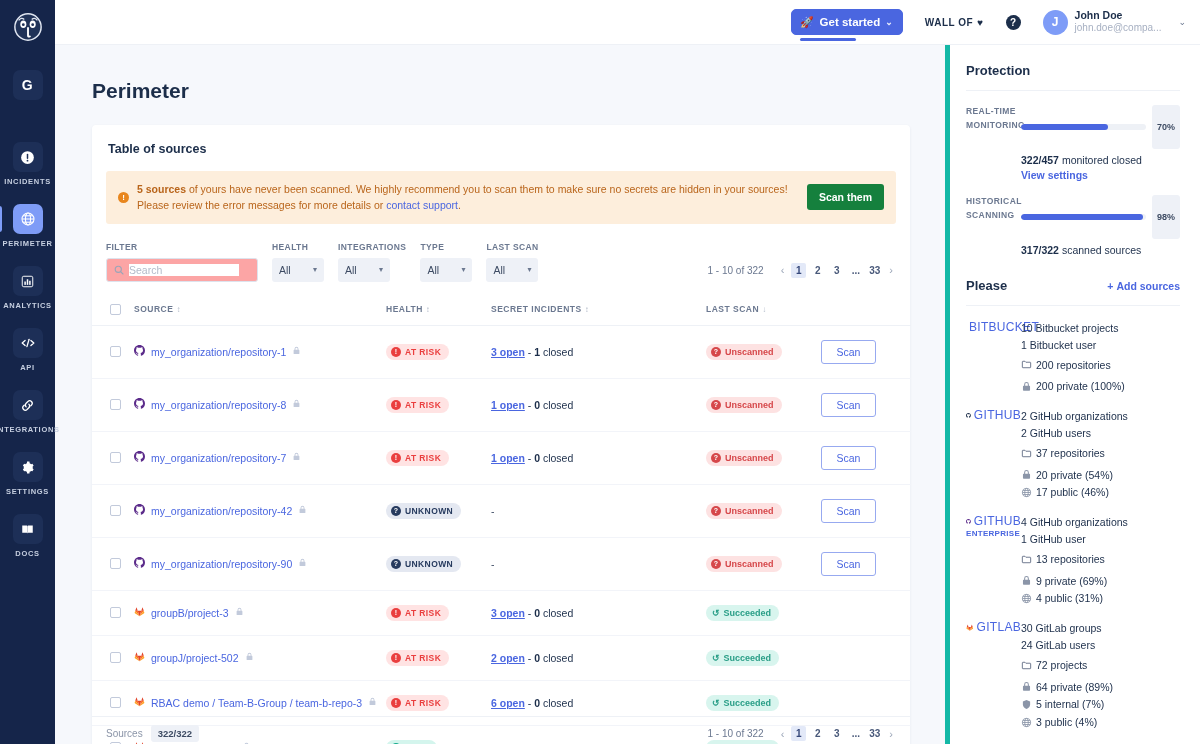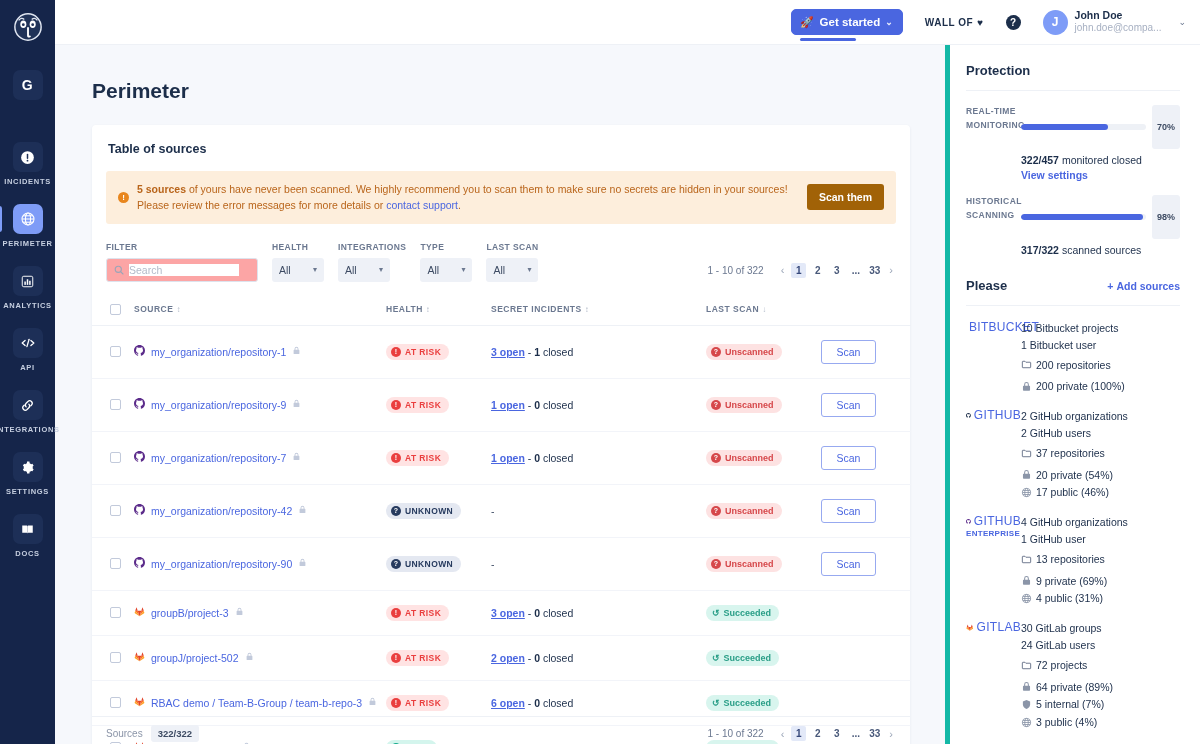--- a/index.html
+++ b/index.html
@@ -82,21 +82,21 @@
   }
   .banner-ico {
     width:11px;height:11px;border-radius:50%;background:#e8861e;color:#fff;
     font-size:8px;font-weight:bold;display:flex;align-items:center;justify-content:center;
     flex:0 0 11px; margin-right:8px;
   }
   .banner-txt { font-size:10.5px; color:#b9651b; line-height:1.55; }
   .banner-txt b { color:#b9651b; font-weight:700; }
   .banner-txt a { color:#4a66e0; text-decoration:none; }
   .scan-them {
-    margin-left:auto; background:#a16207; color:#fff; font-size:10.5px; font-weight:700;
+    margin-left:auto; background:#15803d; color:#fff; font-size:10.5px; font-weight:700;
     border:none; border-radius:3px; padding: 7px 12px; cursor:pointer; white-space:nowrap;
   }
 
   
   .filters { display:flex; align-items:flex-end; padding: 18px 14px 0 14px; position:relative;}
   .fgroup { display:flex; flex-direction:column; }
   .flabel { font-size:8.5px; letter-spacing:.4px; color:#6b7890; font-weight:600; margin-bottom:6px;}
   .search-box {
     width:152px; height:24px; border:1px solid #dde3ed; border-radius:3px;
     display:flex; align-items:center; padding: 0 7px; gap:5px; background:#fca5a5;
@@ -435,21 +435,21 @@
             </tr>
             <tr>
               <td class="col-cb">
                 <span class="cb"></span>
               </td>
               <td class="col-src">
                 <span class="srccell">
                   <span><svg class="gh-ico" viewBox="0 0 16 16" fill="#5b2b8a">
                       <path d="M8 0C3.58 0 0 3.58 0 8c0 3.54 2.29 6.53 5.47 7.59.4.07.55-.17.55-.38 0-.19-.01-.82-.01-1.49-2.01.37-2.53-.49-2.69-.94-.09-.23-.48-.94-.82-1.13-.28-.15-.68-.52-.01-.53.63-.01 1.08.58 1.23.82.72 1.21 1.87.87 2.33.66.07-.52.28-.87.51-1.07-1.78-.2-3.64-.89-3.64-3.95 0-.87.31-1.59.82-2.15-.08-.2-.36-1.02.08-2.12 0 0 .67-.21 2.2.82.64-.18 1.32-.27 2-.27s1.36.09 2 .27c1.53-1.04 2.2-.82 2.2-.82.44 1.1.16 1.92.08 2.12.51.56.82 1.27.82 2.15 0 3.07-1.87 3.75-3.65 3.95.29.25.54.73.54 1.48 0 1.07-.01 1.93-.01 2.2 0 .21.15.46.55.38A8.01 8.01 0 0 0 16 8c0-4.42-3.58-8-8-8z"></path>
                     </svg></span>
-                  <a href="#" class="name">my_organization/repository-9</a>
+                  <a href="#" class="name">my_organization/repository-8</a>
                   <span class="lock"><svg width="9" height="9" viewBox="0 0 14 14" fill="#c2cadb">
                       <path d="M4 6V4.3a3 3 0 1 1 6 0V6h.6c.5 0 .9.4.9.9v4.6c0 .5-.4.9-.9.9H3.4c-.5 0-.9-.4-.9-.9V6.9c0-.5.4-.9.9-.9H4zm1.3 0h3.4V4.3a1.7 1.7 0 1 0-3.4 0V6z"></path>
                     </svg></span>
                 </span>
               </td>
               <td class="col-health"><span class="badge b-risk"><span class="dot">!</span>AT RISK</span></td>
               <td class="col-inc"><span class="inc"><a href="#" class="open">1 open</a><span class="closed"> - </span><span class="closed"><b>0</b> closed</span></span></td>
               <td class="col-scan"><span class="badge b-unscan"><span class="dot">?</span>Unscanned</span></td>
               <td class="col-act"><button class="scan-btn">Scan</button></td>
             </tr>

